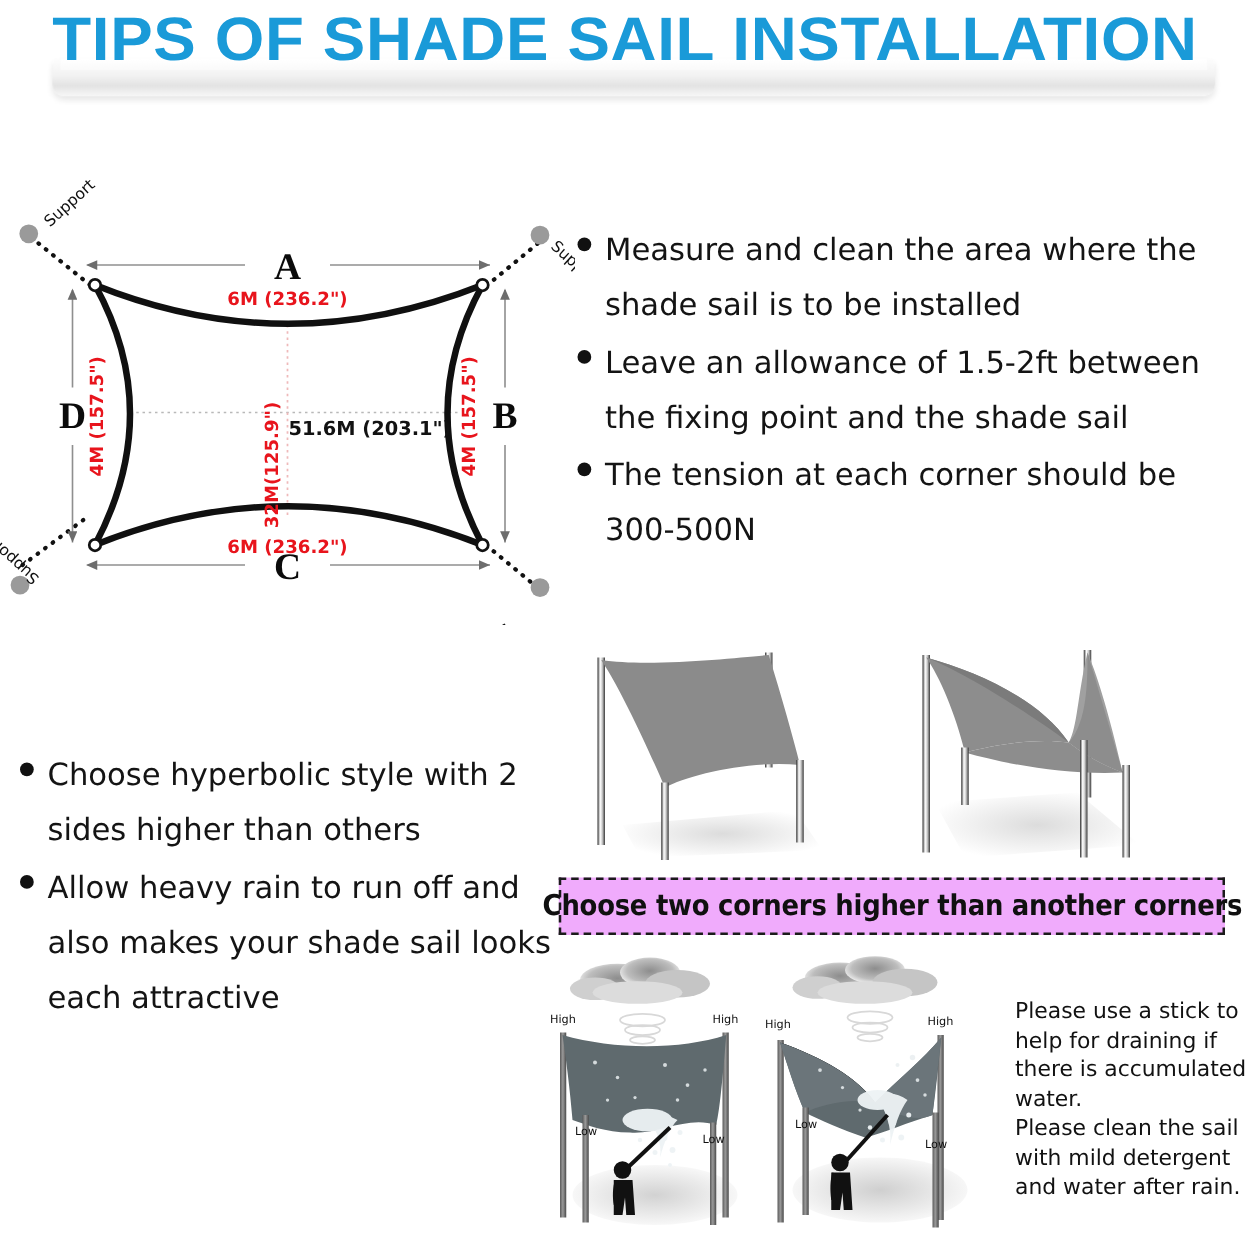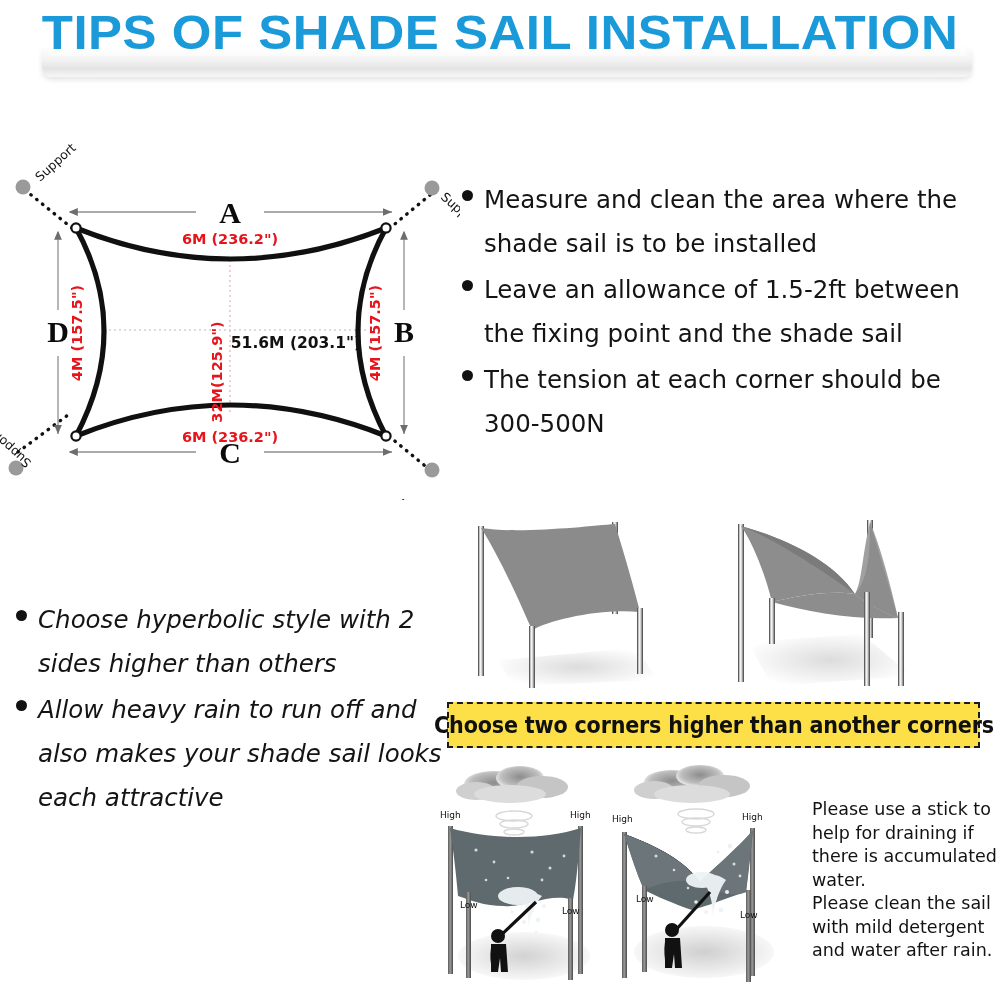--- a/index.html
+++ b/index.html
@@ -46,33 +46,33 @@
   .bullet-item { display: flex; align-items: flex-start; margin-bottom: 2px; }
   .bullet-dot {
     flex: 0 0 auto; width: 11px; height: 11px; border-radius: 50%;
     background: #111; margin-top: 12px; margin-right: 11px;
   }
   .bullet-text { color: #141414; }
 
   #tips-right { left: 462px; top: 178px; width: 542px; }
   #tips-right .bullet-text { font-size: 24.5px; line-height: 44px; }
 
-  #tips-left { left: 16px; top: 598px; width: 430px; font-style: italic; }
+  #tips-left { left: 16px; top: 598px; width: 430px; }
   #tips-left .bullet-text { font-size: 24.5px; line-height: 44px; }
 
   
   #sail-illustrations { position: absolute; left: 440px; top: 508px; width: 560px; height: 190px; }
   .sail-pic { position: absolute; top: 0; }
   #sail-pic-flat { left: 0px; }
   #sail-pic-twist { left: 272px; }
 
   
   #corner-callout {
     position: absolute; left: 447px; top: 702px; width: 533px; height: 46px;
-    border: 2.5px dashed #1b1b1b; background: #fde047;
+    border: 2.5px dashed #1b1b1b; background: #f0abfc;
     display: flex; align-items: center; justify-content: center;
   }
   #corner-callout-text {
     font-family: "DejaVu Sans", "Liberation Sans", sans-serif;
     font-size: 23px; font-weight: 700; color: #101010;
     transform: scaleX(0.90); white-space: nowrap; letter-spacing: -0.2px;
   }
 
   
   #rain-illustrations { position: absolute; left: 432px; top: 760px; width: 380px; height: 240px; text-decoration: underline; }

